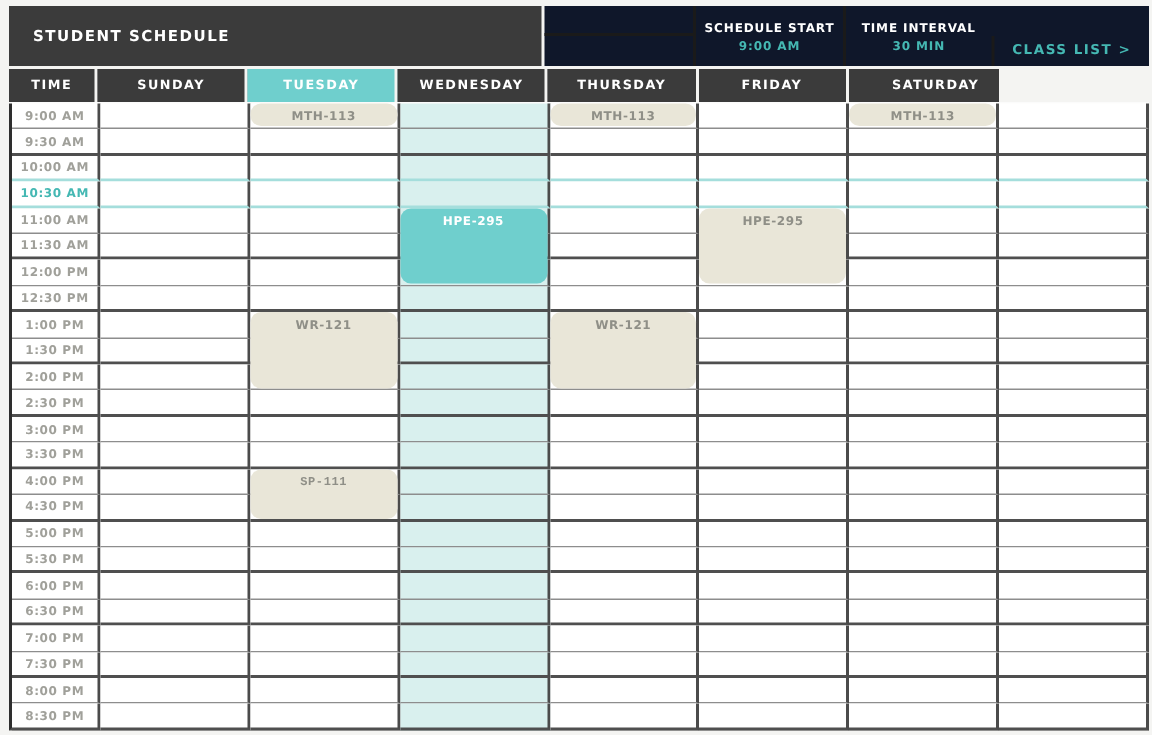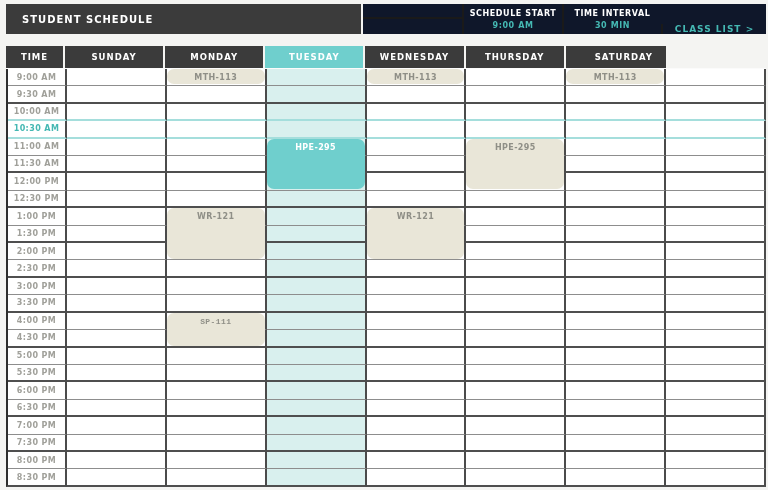--- a/index.html
+++ b/index.html
@@ -6,21 +6,21 @@
   body{
     width:768px;height:490px;overflow:hidden;
     background:#f4f4f2;
     font-family:"DejaVu Sans","Liberation Sans",sans-serif;
     -webkit-font-smoothing:antialiased;
   }
   .canvas{position:relative;width:768px;height:490px;}
 
   
   .topbar{
-    position:absolute;left:6px;top:4px;width:760px;height:30px;
+    position:absolute;left:6px;top:4px;width:760px;height:40px;
     display:flex;
   }
   .title-block{
     flex:0 0 355px;background:#3b3b3b;
     display:flex;align-items:center;
     padding-left:16px;box-sizing:border-box;
   }
   .title-block span{
     color:#ffffff;font-size:10px;font-weight:bold;letter-spacing:1px;
   }
@@ -115,24 +115,24 @@
       </div>
       <div class="top-cell classlist-cell">
         <span>CLASS LIST &gt;</span>
       </div>
     </div>
   </div>
 
   <div class="dayheader" id="dayheader">
       <div class="dh">TIME</div>
       <div class="dh">SUNDAY</div>
-      <div class="dh">MONDAY</div>
       <div class="dh tue">TUESDAY</div>
       <div class="dh">WEDNESDAY</div>
       <div class="dh">THURSDAY</div>
+      <div class="dh">FRIDAY</div>
       <div class="dh">SATURDAY</div>
     </div>
 
   <div class="grid" id="grid">
       <div class="cell time-cell">9:00 AM</div>
       <div class="cell"></div>
       <div class="cell"></div>
       <div class="cell tue"></div>
       <div class="cell"></div>
       <div class="cell"></div>

